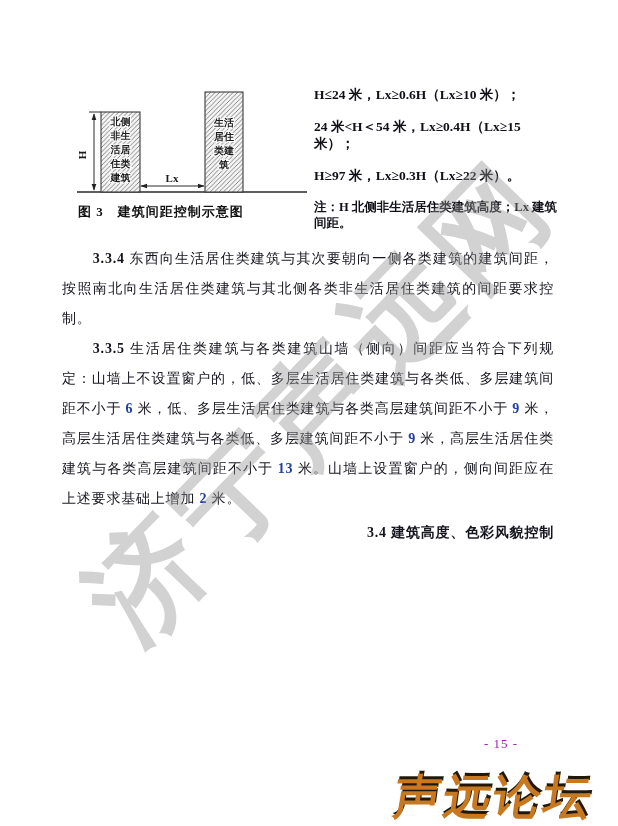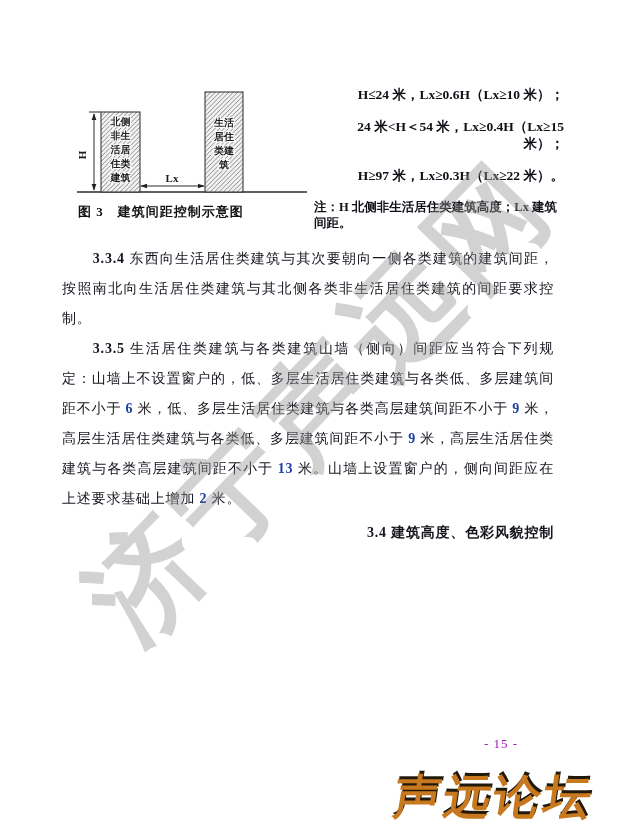--- a/index.html
+++ b/index.html
@@ -23,21 +23,21 @@
   .figure-wrap{position:absolute;left:75px;top:84px;width:235px;height:128px;z-index:1;}
   .figure-caption{
     position:absolute;left:78px;top:203px;z-index:1;
     font-weight:bold;font-size:13px;letter-spacing:1px;color:#111;text-align:center;
   }
   
   .rules{
     position:absolute;left:314px;top:86px;width:250px;z-index:1;
     font-weight:bold;font-size:13.5px;color:#101018;
   }
-  .rules .rule-line{margin:0 0 15px 0;line-height:17px;text-align:right;}
+  .rules .rule-line{margin:0 0 15px 0;line-height:17px;}
   .rules .rule-note{margin-top:8px;font-size:12.5px;line-height:16px;}
   
   .bodytext{
     position:absolute;left:62px;top:244px;width:492px;z-index:1;
     font-size:14px;line-height:30px;letter-spacing:0.8px;
     text-align:justify;color:#15151e;
   }
   .bodytext p{margin:0;text-indent:2.2em;}
   .para-num{font-weight:bold;}
   .blue{color:#20409f;font-weight:bold;}

